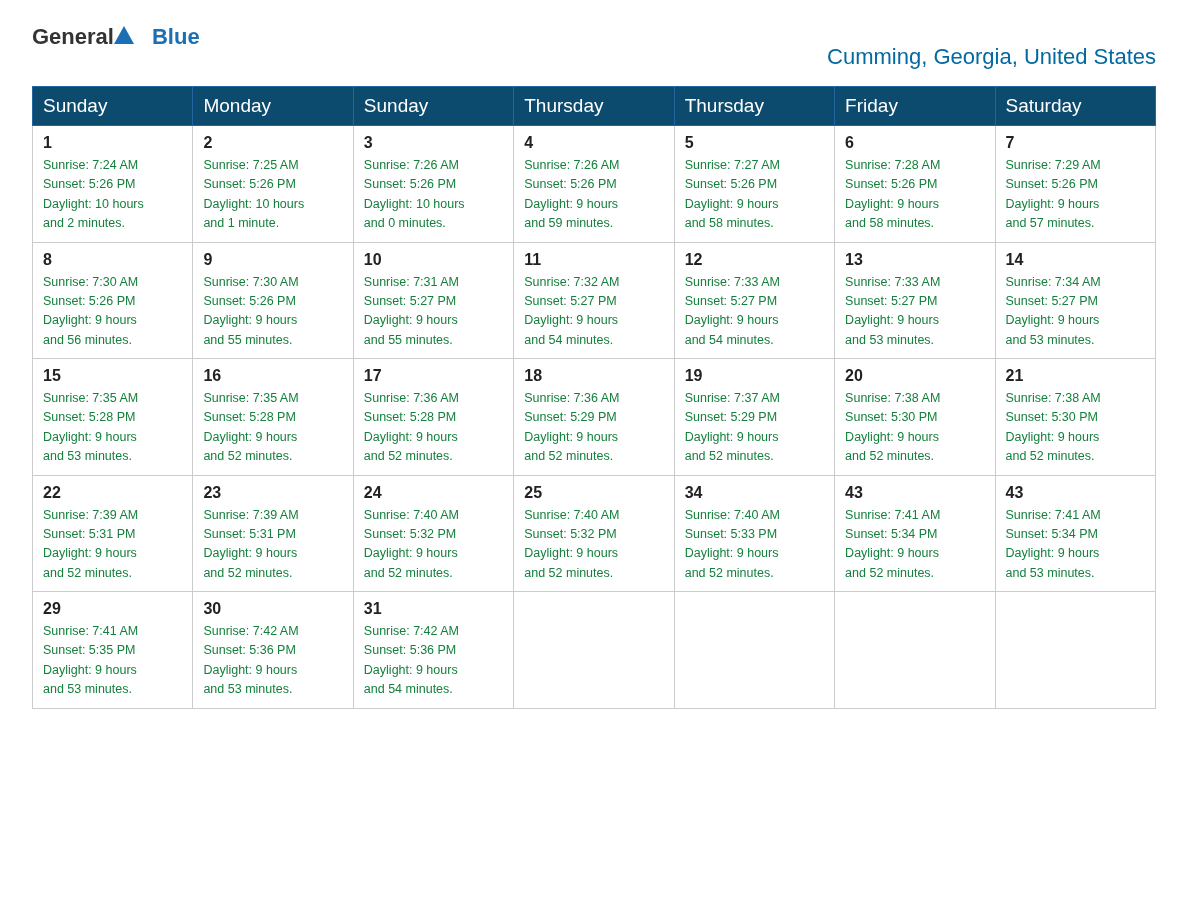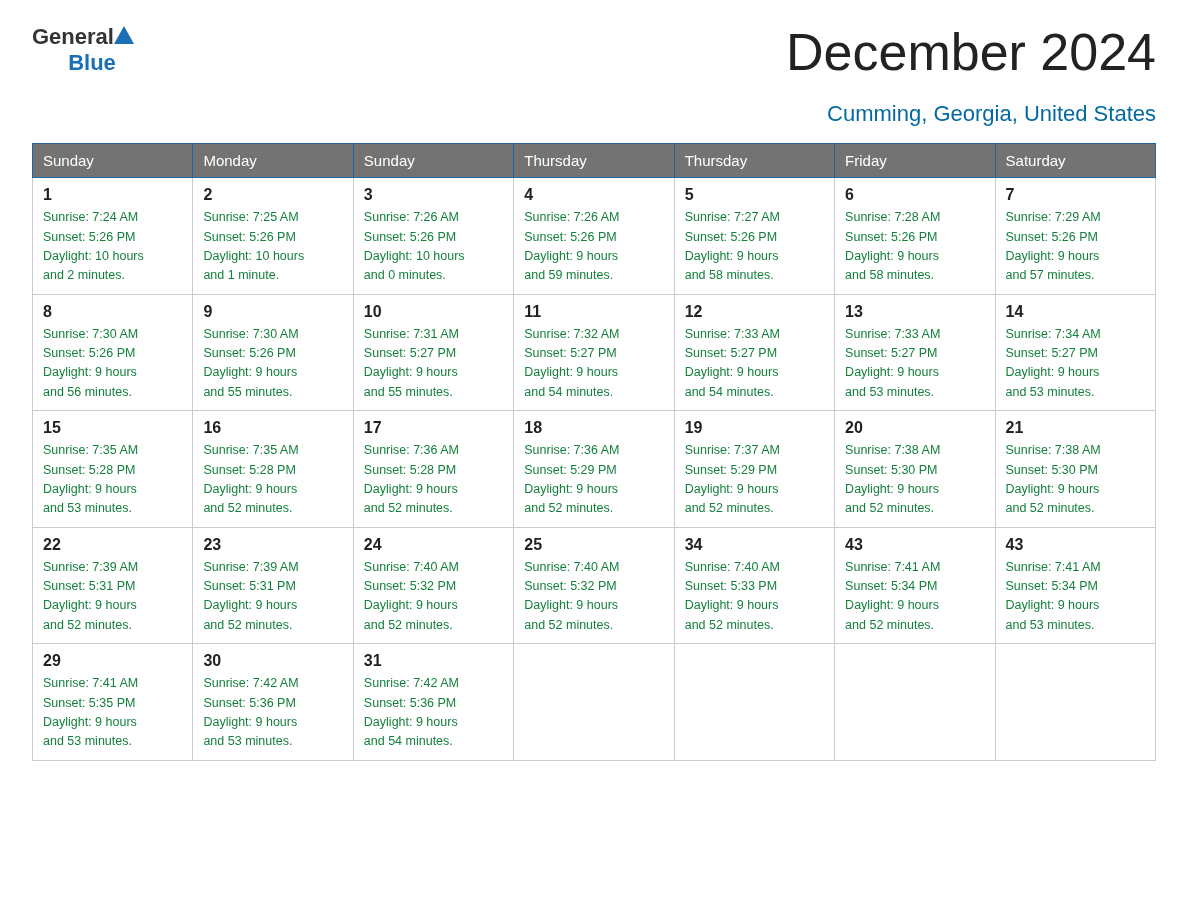--- a/index.html
+++ b/index.html
@@ -47,24 +47,24 @@
       font-size: 22px;
       color: #0369a1;
       margin-top: 20px;
     }
     .calendar {
       width: 100%;
       border-collapse: collapse;
       border: 1px solid #aaa;
     }
     .calendar th {
-      background-color: #737373;
+      background-color: #0c4a6e;
       color: #fff;
       padding: 8px 10px;
-      font-size: 15px;
+      font-size: 19px;
       font-weight: normal;
       text-align: left;
       border: 1px solid #2266a0;
     }
     .calendar td {
       vertical-align: top;
       padding: 8px 10px;
       border: 1px solid #ccc;
       width: 14.28%;
       font-size: 13px;
@@ -81,22 +81,21 @@
     .day-info {
       font-size: 12.5px;
       line-height: 1.55;
       color: #15803d;
     }
     .empty-cell {
       background: #fff;
     }
     .logo-wrapper {
       display: flex;
-      flex-direction: column;
-      align-items: center;
+      align-items: flex-end;
     }
     .logo-line1 {
       display: flex;
       align-items: center;
     }
     .logo-line2 {
       margin-left: 18px;
     }
   </style>
 </head>
@@ -106,21 +105,20 @@
   <div class="logo-wrapper">
     <div class="logo-line1">
       <span class="logo-text-general">General</span>
       <span class="logo-triangle"></span>
     </div>
     <div class="logo-line2">
       <span class="logo-text-blue">Blue</span>
     </div>
   </div>
   <div class="title-block">
-    <div class="calendar-title">December 2024</div>
     <div class="calendar-subtitle">Cumming, Georgia, United States</div>
   </div>
 </div>
 
 <table class="calendar">
   <thead>
     <tr>
     <th>Sunday</th>
         <th>Monday</th>
         <th>Sunday</th>

